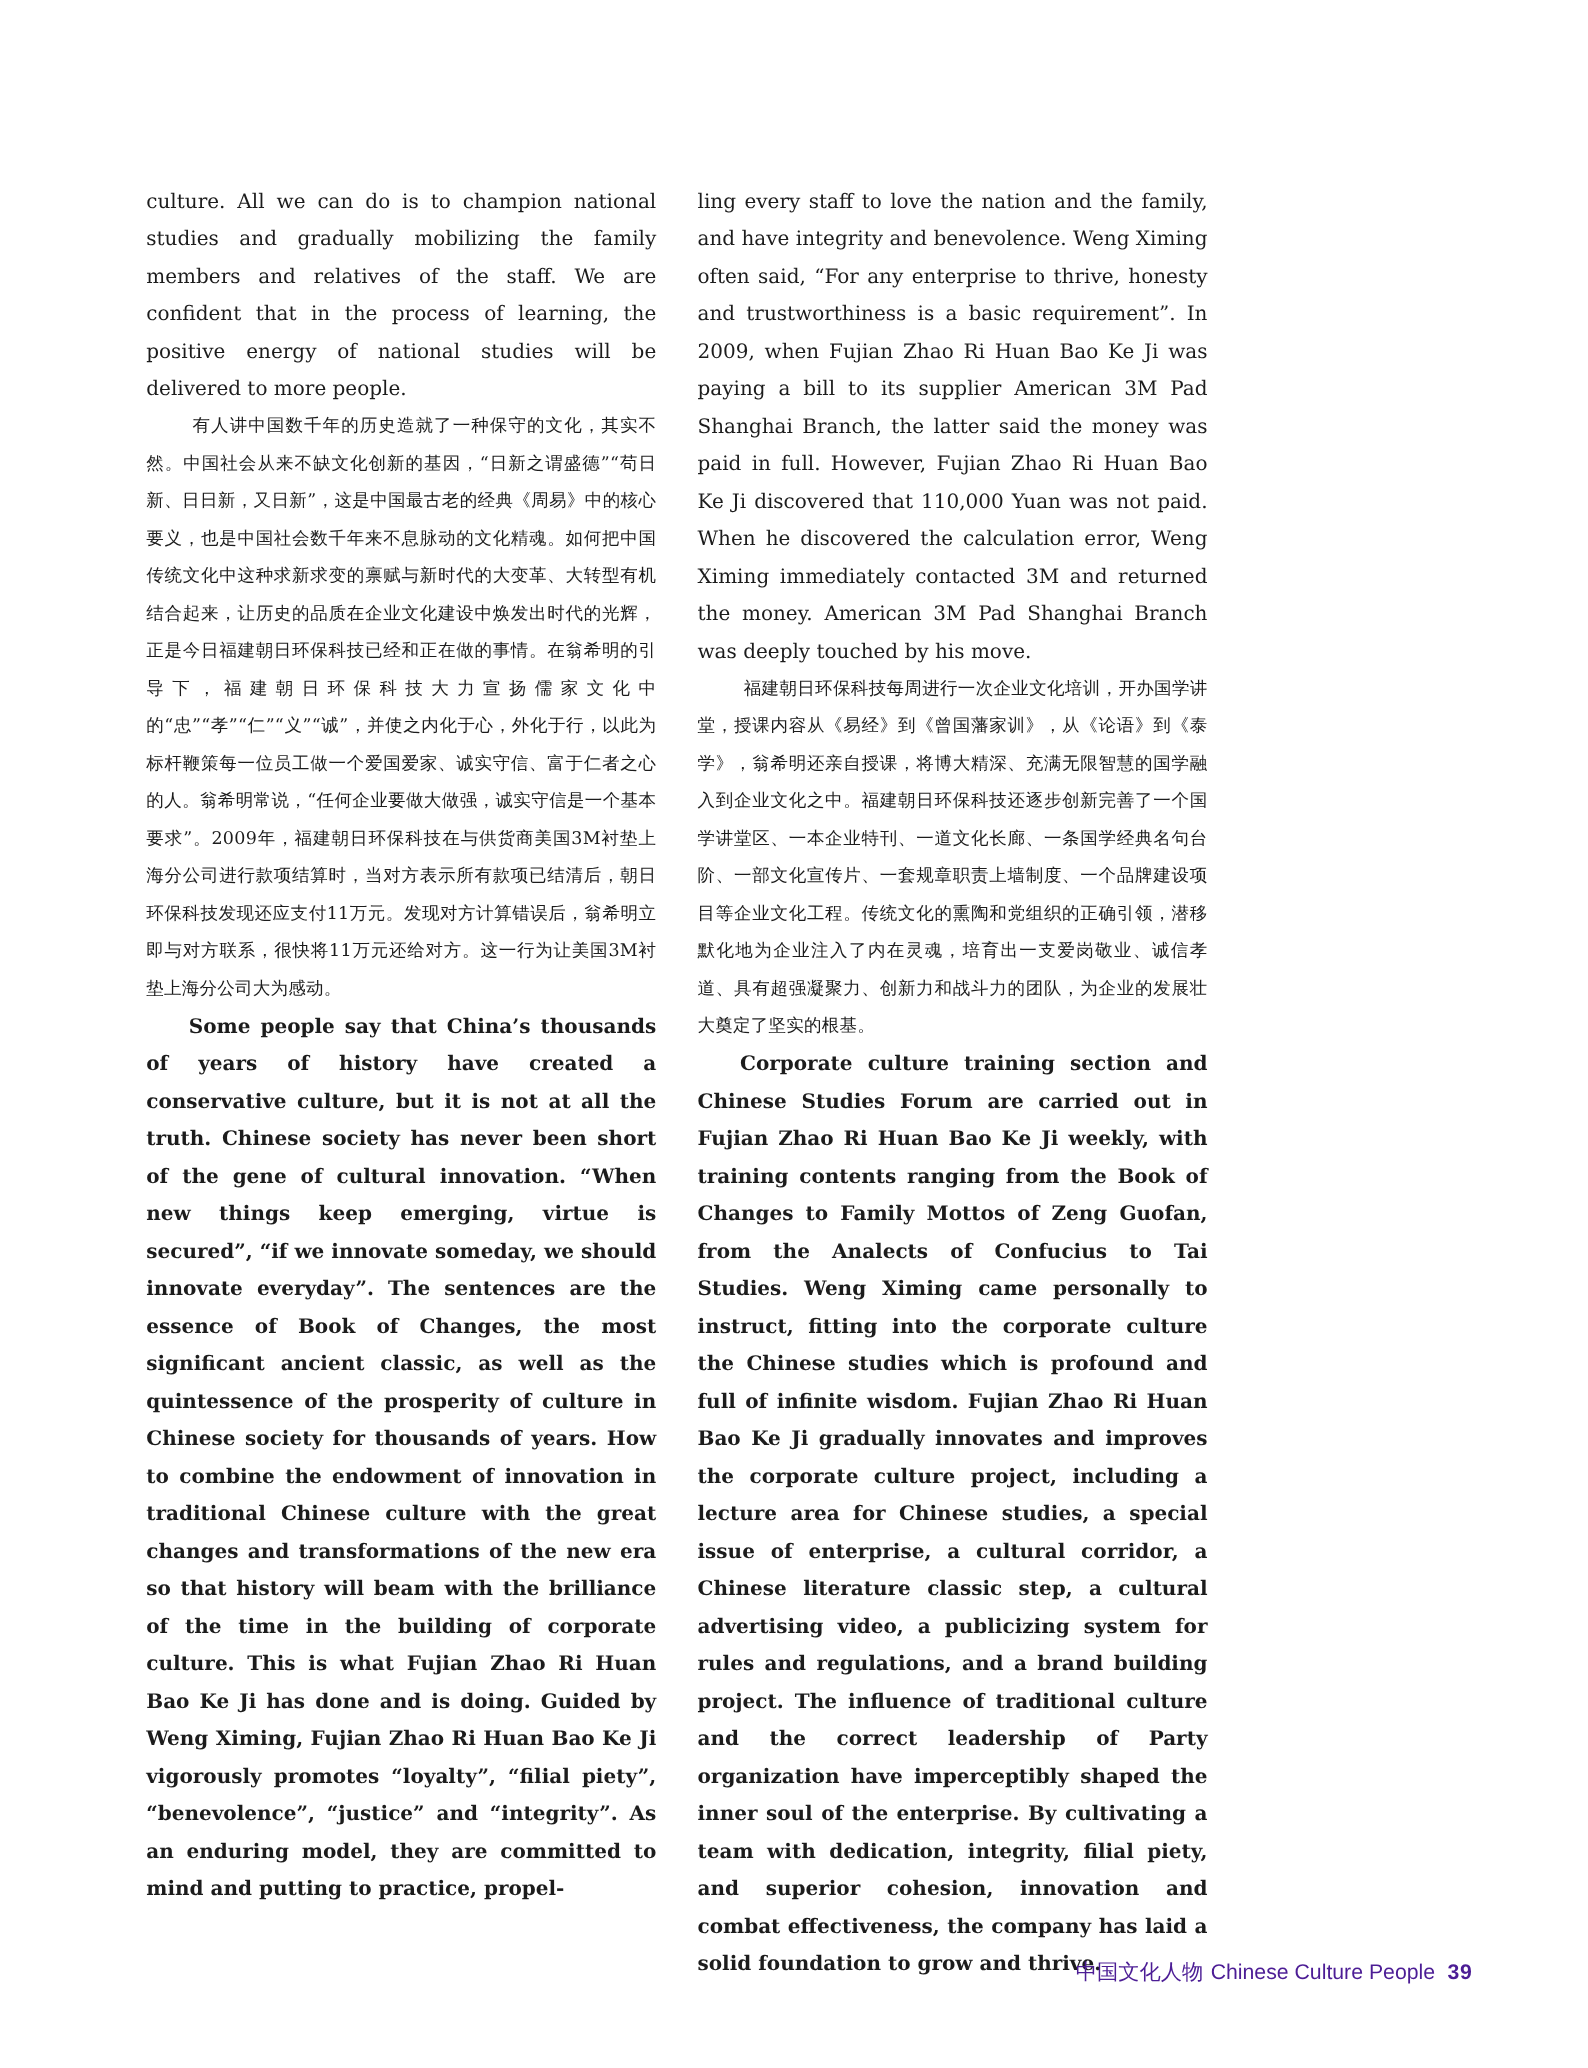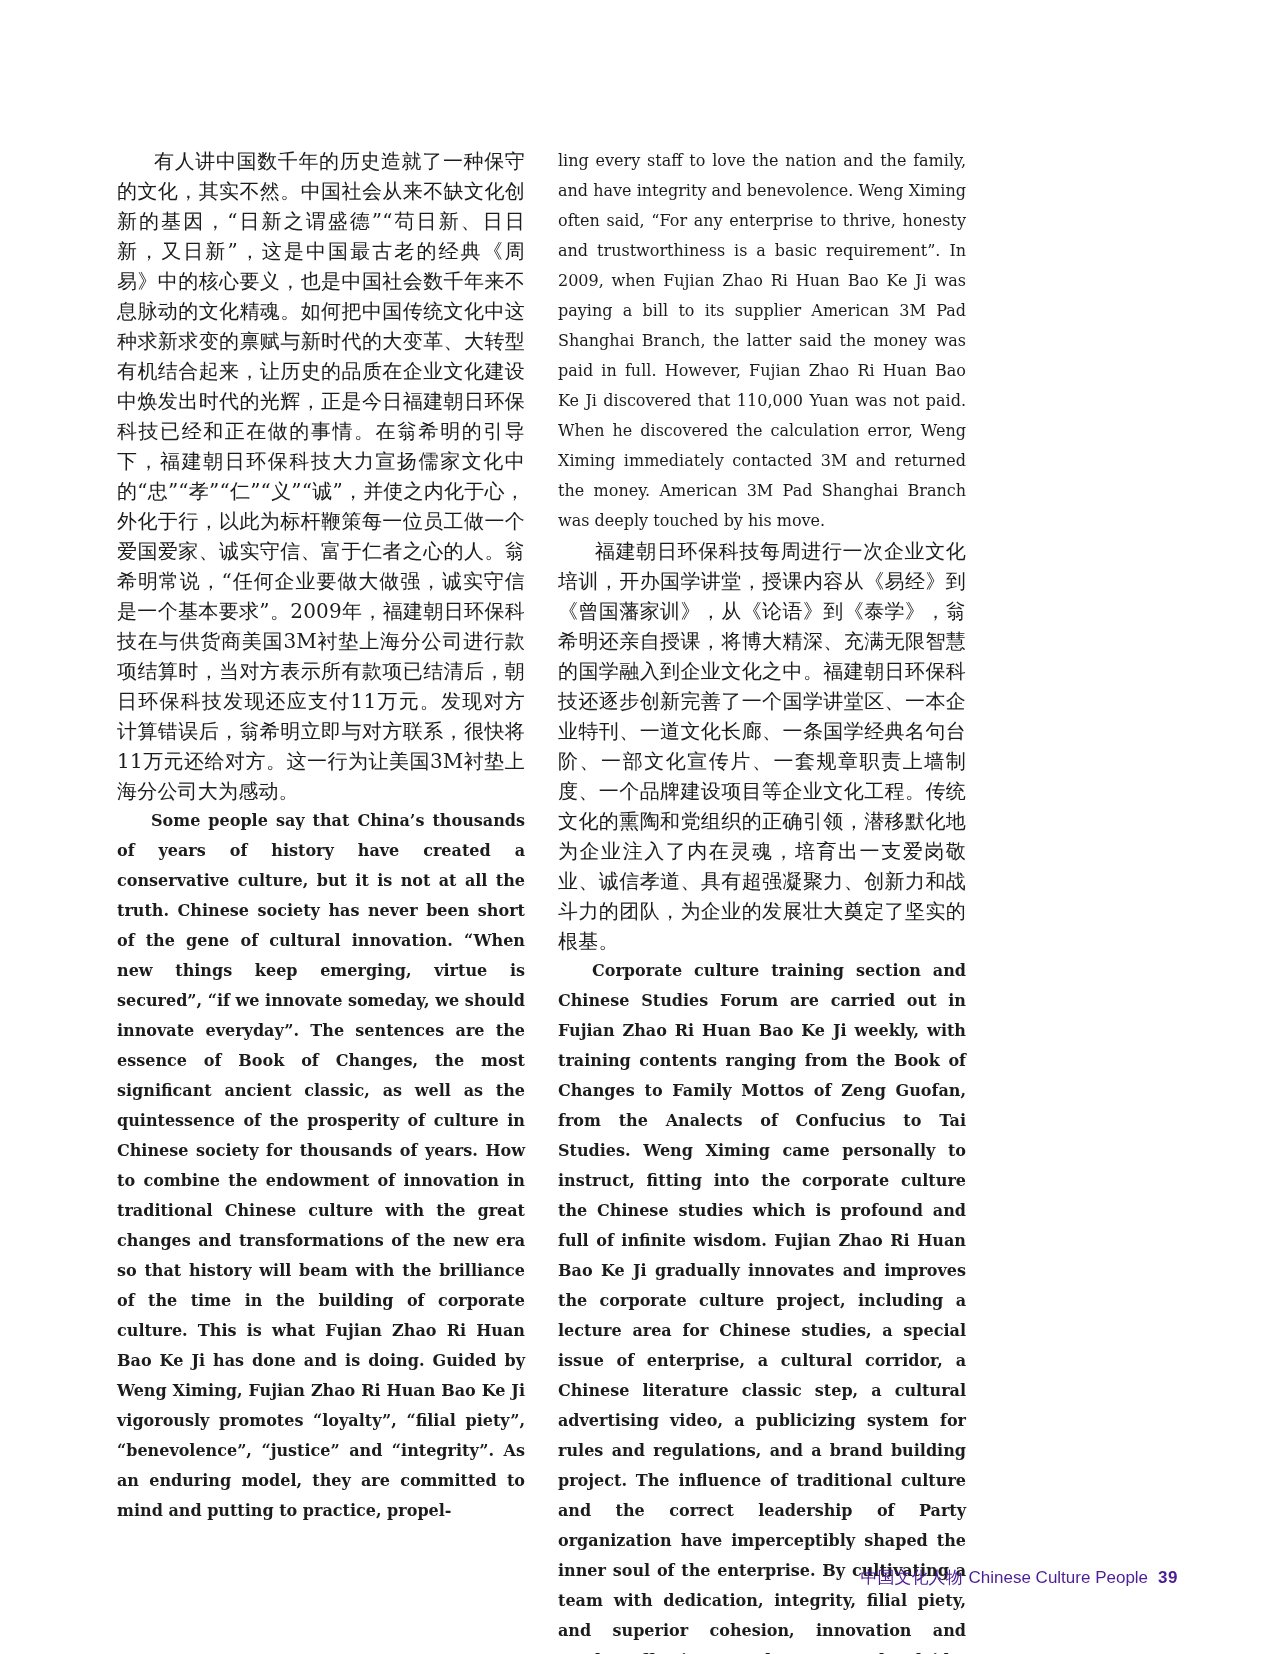--- a/index.html
+++ b/index.html
@@ -31,21 +31,21 @@
     color: #1c1c1c;
     hyphens: none;
   }
   p.en {
     font-family: "DejaVu Serif", "Liberation Serif", serif;
     font-size: 16px;
     line-height: 30px;
   }
   p.zh {
     font-family: "DejaVu Serif", "Liberation Serif", serif;
-    font-size: 20px;
+    font-size: 14px;
     line-height: 30px;
     letter-spacing: 0.2px;
   }
   .indent-en { text-indent: 34px; font-weight: bold; }
   .indent-zh { text-indent: 37px; }
   .gap-before { margin-top: 30px; }
   .page-footer {
     position: absolute;
     top: 1566px;
     right: 92px;
@@ -62,20 +62,21 @@
   .page-footer .cn { margin-right: 6px; }
 </style>
 </head>
 <body>
 
 <div class="sheet">
 
   <div class="columns">
 
     <div class="col">
+      <p class="para en">culture. All we can do is to champion national studies and gradually mobilizing the family members and relatives of the staff. We are confident that in the process of learning, the positive energy of national studies will be delivered to more people.</p>
       <p class="para zh indent-zh gap-before">有人讲中国数千年的历史造就了一种保守的文化，其实不然。中国社会从来不缺文化创新的基因，“日新之谓盛德”“苟日新、日日新，又日新”，这是中国最古老的经典《周易》中的核心要义，也是中国社会数千年来不息脉动的文化精魂。如何把中国传统文化中这种求新求变的禀赋与新时代的大变革、大转型有机结合起来，让历史的品质在企业文化建设中焕发出时代的光辉，正是今日福建朝日环保科技已经和正在做的事情。在翁希明的引导下，福建朝日环保科技大力宣扬儒家文化中的“忠”“孝”“仁”“义”“诚”，并使之内化于心，外化于行，以此为标杆鞭策每一位员工做一个爱国爱家、诚实守信、富于仁者之心的人。翁希明常说，“任何企业要做大做强，诚实守信是一个基本要求”。2009年，福建朝日环保科技在与供货商美国3M衬垫上海分公司进行款项结算时，当对方表示所有款项已结清后，朝日环保科技发现还应支付11万元。发现对方计算错误后，翁希明立即与对方联系，很快将11万元还给对方。这一行为让美国3M衬垫上海分公司大为感动。</p>
       <p class="para en indent-en">Some people say that China’s thousands of years of history have created a conservative culture, but it is not at all the truth. Chinese society has never been short of the gene of cultural innovation. “When new things keep emerging, virtue is secured”, “if we innovate someday, we should innovate everyday”. The sentences are the essence of Book of Changes, the most significant ancient classic, as well as the quintessence of the prosperity of culture in Chinese society for thousands of years. How to combine the endowment of innovation in traditional Chinese culture with the great changes and transformations of the new era so that history will beam with the brilliance of the time in the building of corporate culture. This is what Fujian Zhao Ri Huan Bao Ke Ji has done and is doing. Guided by Weng Ximing, Fujian Zhao Ri Huan Bao Ke Ji vigorously promotes “loyalty”, “filial piety”, “benevolence”, “justice” and “integrity”. As an enduring model, they are committed to mind and putting to practice, propel-</p>
     </div>
 
     <div class="col">
       <p class="para en">ling every staff to love the nation and the family, and have integrity and benevolence. Weng Ximing often said, “For any enterprise to thrive, honesty and trustworthiness is a basic requirement”. In 2009, when Fujian Zhao Ri Huan Bao Ke Ji was paying a bill to its supplier American 3M Pad Shanghai Branch, the latter said the money was paid in full. However, Fujian Zhao Ri Huan Bao Ke Ji discovered that 110,000 Yuan was not paid. When he discovered the calculation error, Weng Ximing immediately contacted 3M and returned the money. American 3M Pad Shanghai Branch was deeply touched by his move.</p>
       <p class="para zh indent-zh gap-before">福建朝日环保科技每周进行一次企业文化培训，开办国学讲堂，授课内容从《易经》到《曾国藩家训》，从《论语》到《泰学》，翁希明还亲自授课，将博大精深、充满无限智慧的国学融入到企业文化之中。福建朝日环保科技还逐步创新完善了一个国学讲堂区、一本企业特刊、一道文化长廊、一条国学经典名句台阶、一部文化宣传片、一套规章职责上墙制度、一个品牌建设项目等企业文化工程。传统文化的熏陶和党组织的正确引领，潜移默化地为企业注入了内在灵魂，培育出一支爱岗敬业、诚信孝道、具有超强凝聚力、创新力和战斗力的团队，为企业的发展壮大奠定了坚实的根基。</p>
       <p class="para en indent-en">Corporate culture training section and Chinese Studies Forum are carried out in Fujian Zhao Ri Huan Bao Ke Ji weekly, with training contents ranging from the Book of Changes to Family Mottos of Zeng Guofan, from the Analects of Confucius to Tai Studies. Weng Ximing came personally to instruct, fitting into the corporate culture the Chinese studies which is profound and full of infinite wisdom. Fujian Zhao Ri Huan Bao Ke Ji gradually innovates and improves the corporate culture project, including a lecture area for Chinese studies, a special issue of enterprise, a cultural corridor, a Chinese literature classic step, a cultural advertising video, a publicizing system for rules and regulations, and a brand building project. The influence of traditional culture and the correct leadership of Party organization have imperceptibly shaped the inner soul of the enterprise. By cultivating a team with dedication, integrity, filial piety, and superior cohesion, innovation and combat effectiveness, the company has laid a solid foundation to grow and thrive.</p>
     </div>
 

